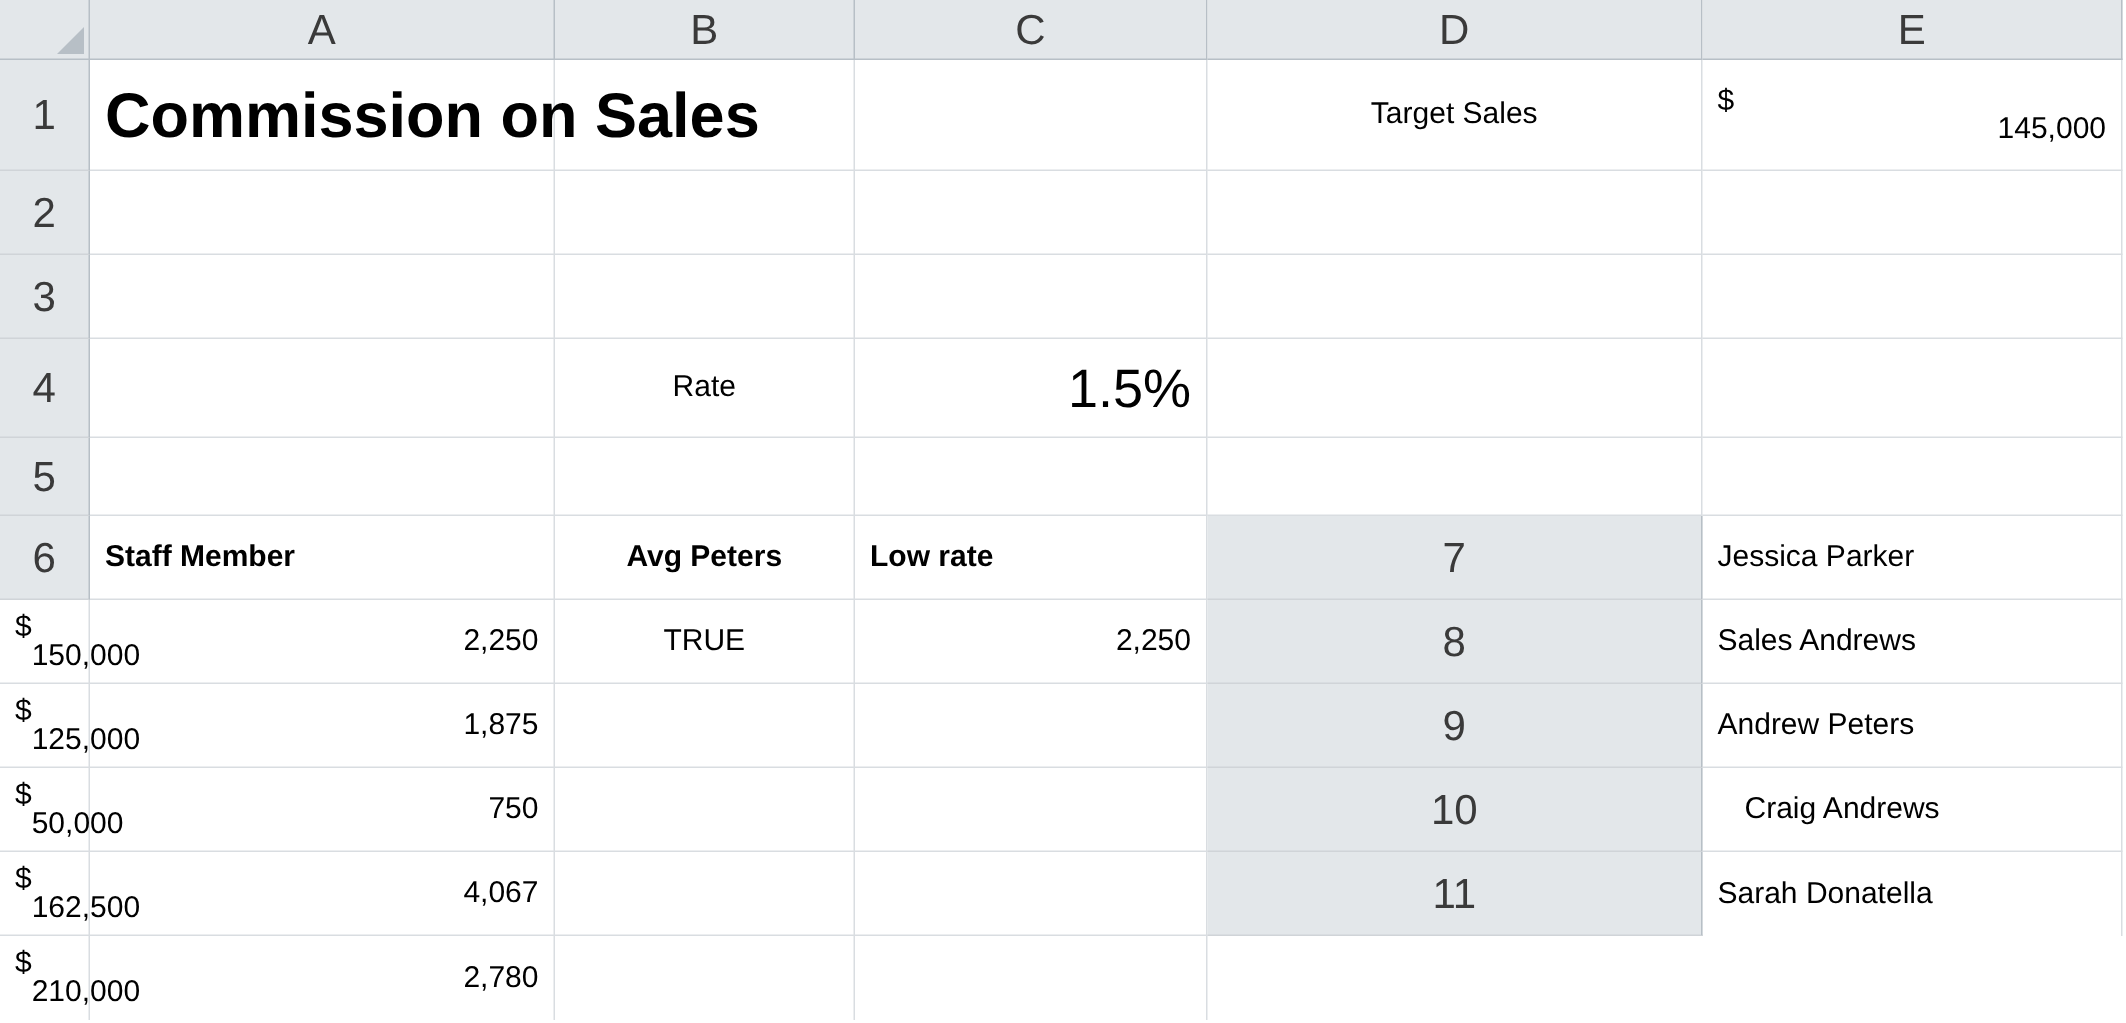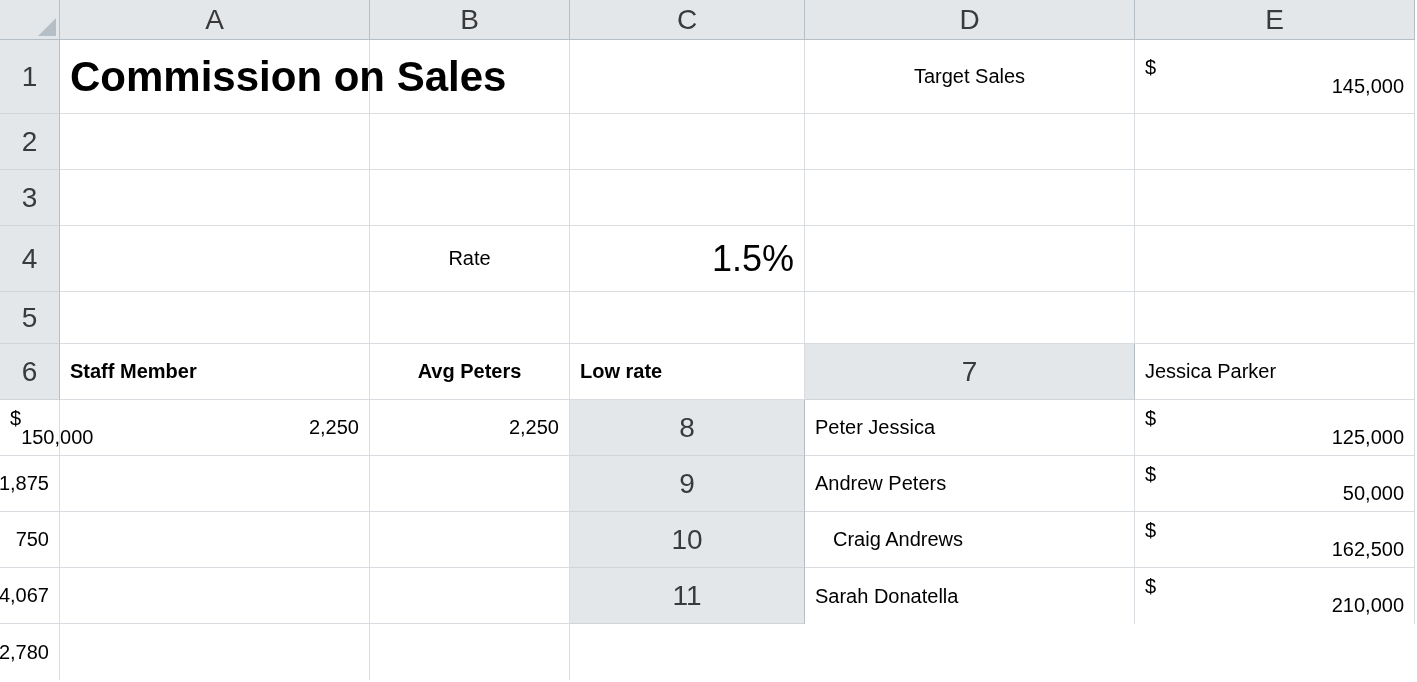--- a/index.html
+++ b/index.html
@@ -112,23 +112,24 @@
     <div class="cell bold" style="height: 56px;">Low rate</div>
     <div class="rowhdr" style="height: 56px;">7</div>
     <div class="cell " style="height: 56px;">Jessica Parker</div>
     <div class="cell " style="height: 56px;">
       <span class="money">
         <span class="sym">$</span>
         <span class="num">150,000</span>
       </span>
     </div>
     <div class="cell right" style="height: 56px;">2,250</div>
+    <div class="cell center" style="height: 56px;">TRUE</div>
     <div class="cell right" style="height: 56px;">2,250</div>
     <div class="rowhdr" style="height: 56px;">8</div>
-    <div class="cell " style="height: 56px;">Peter Jessica</div>
+    <div class="cell " style="height: 56px;">Sales Andrews</div>
     <div class="cell " style="height: 56px;">
       <span class="money">
         <span class="sym">$</span>
         <span class="num">125,000</span>
       </span>
     </div>
     <div class="cell right" style="height: 56px;">1,875</div>
     <div class="cell center" style="height: 56px;"></div>
     <div class="cell right" style="height: 56px;"></div>
     <div class="rowhdr" style="height: 56px;">9</div>

